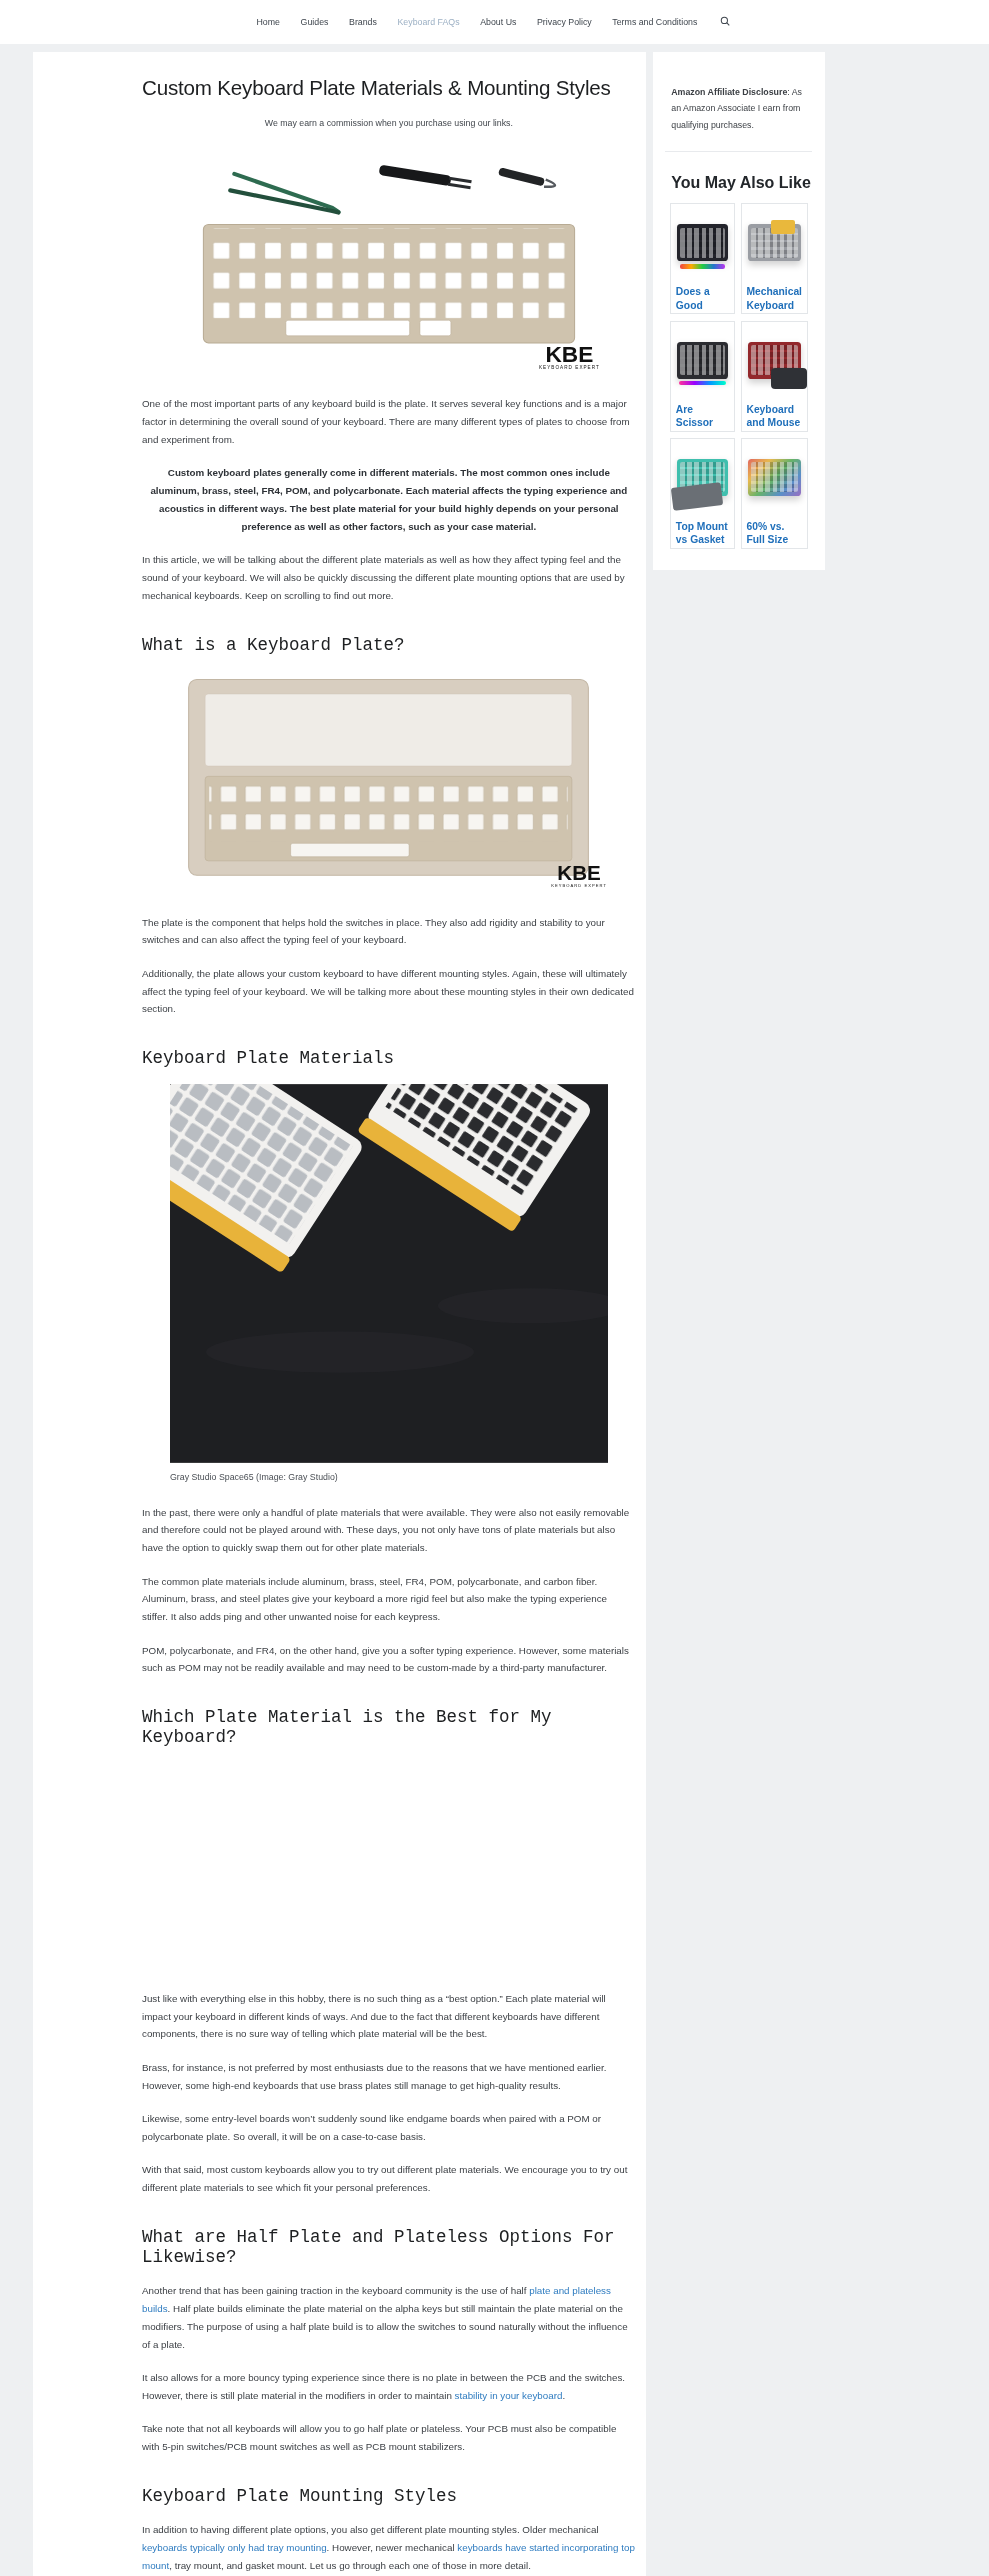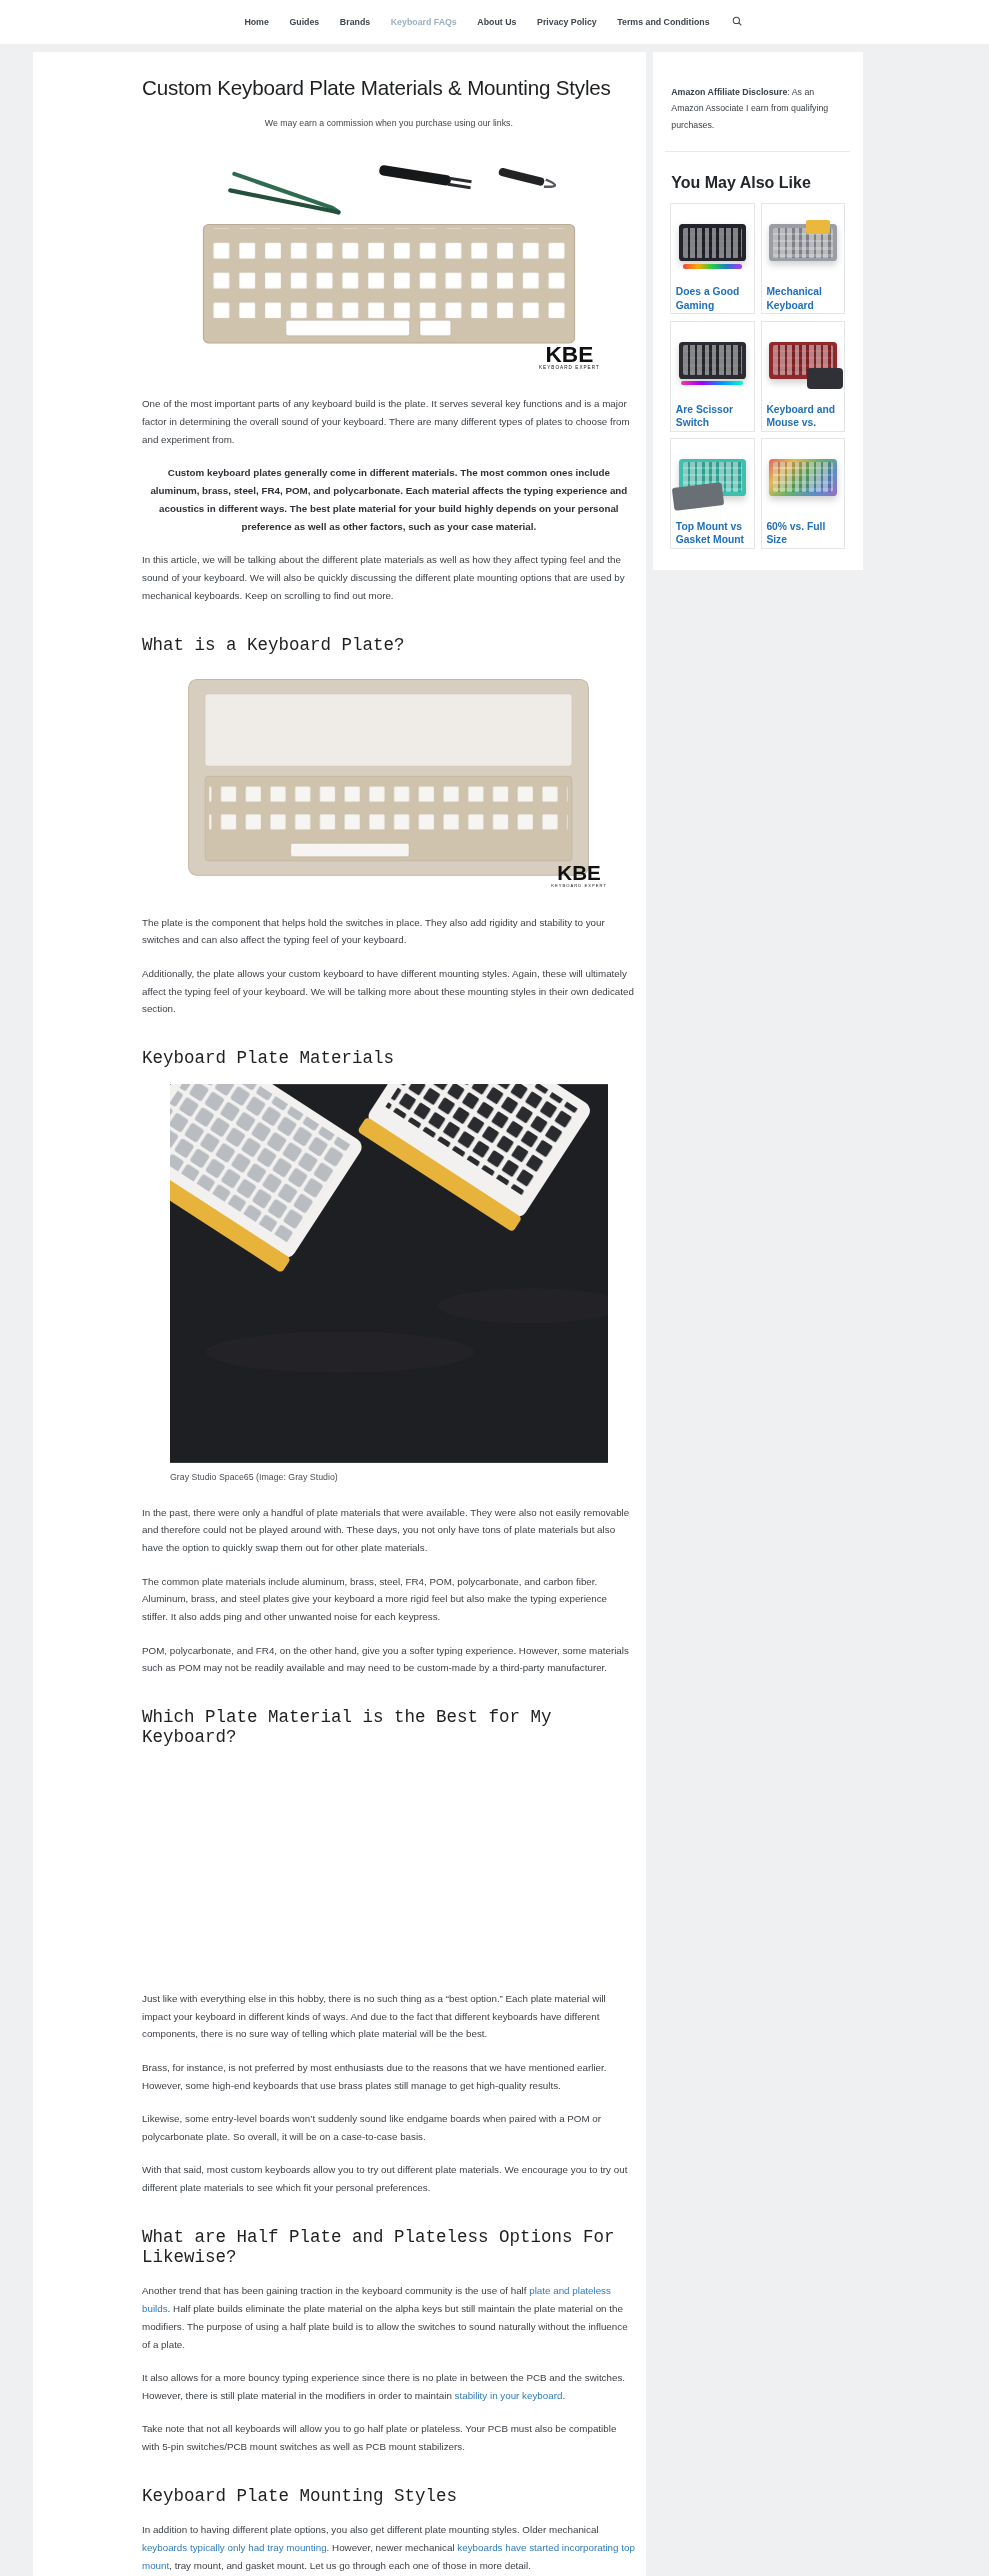--- a/index.html
+++ b/index.html
@@ -5,28 +5,28 @@
   * { box-sizing: border-box; }
   html,body { margin:0; padding:0; }
   body {
     width:989px; min-height:3811px;
     background:#eef0f2;
     font-family:"Liberation Sans", sans-serif;
     color:#3b3f44;
   }
   
   .topnav { background:#fff; height:44px; display:flex; align-items:center; justify-content:center; gap:20.6px; }
-  .nav-link { font-size:8.8px; color:#3f464e; text-decoration:none; cursor:pointer;font-weight:bold; }
+  .nav-link { font-size:8.8px; color:#3f464e; text-decoration:none; cursor:pointer; }
   .nav-link.active { color:#9cb0c4; }
   .search-btn { background:none; border:none; cursor:pointer; padding:2.1px; display:flex; align-items:center; }
 
   
   .layout { display:flex; align-items:flex-start; padding:7.7px 33px 0; gap:6.7px; }
   .main-col { background:#fff; width:613px; padding:24px 10.3px 29px 109px; }
-  .sidebar { background:#fff; width:210px; padding:19.6px 12.4px 21.6px; }
+  .sidebar { background:#fff; width:172px; padding:19.6px 12.4px 21.6px; }
 
   
   h1.entry-title { font-size:20.6px; font-weight:500; color:#1d1f21; margin:0 0 18.5px; letter-spacing:-0.2px; }
   .affiliate-note { font-size:8.8px; color:#42474d; margin:0 0 18.5px;text-align:center; }
   h2.section { font-size:17.5px; font-weight:500; color:#1d1f21; margin:30px 0 15.5px;font-family:Liberation Mono, monospace; }
   p.body-text { font-size:9.8px; line-height:1.82; margin:0 0 15.5px; }
   p.lead-bold { font-weight:700; color:#2e3237;text-align:center; }
   a.inline { color:#2f7cc0; text-decoration:none; cursor:pointer; }
   .img-center { display:flex; justify-content:center; margin:3.1px 0 21.6px;align-items:center; }
   .img-block { margin:3.1px 0 0 28px; }

